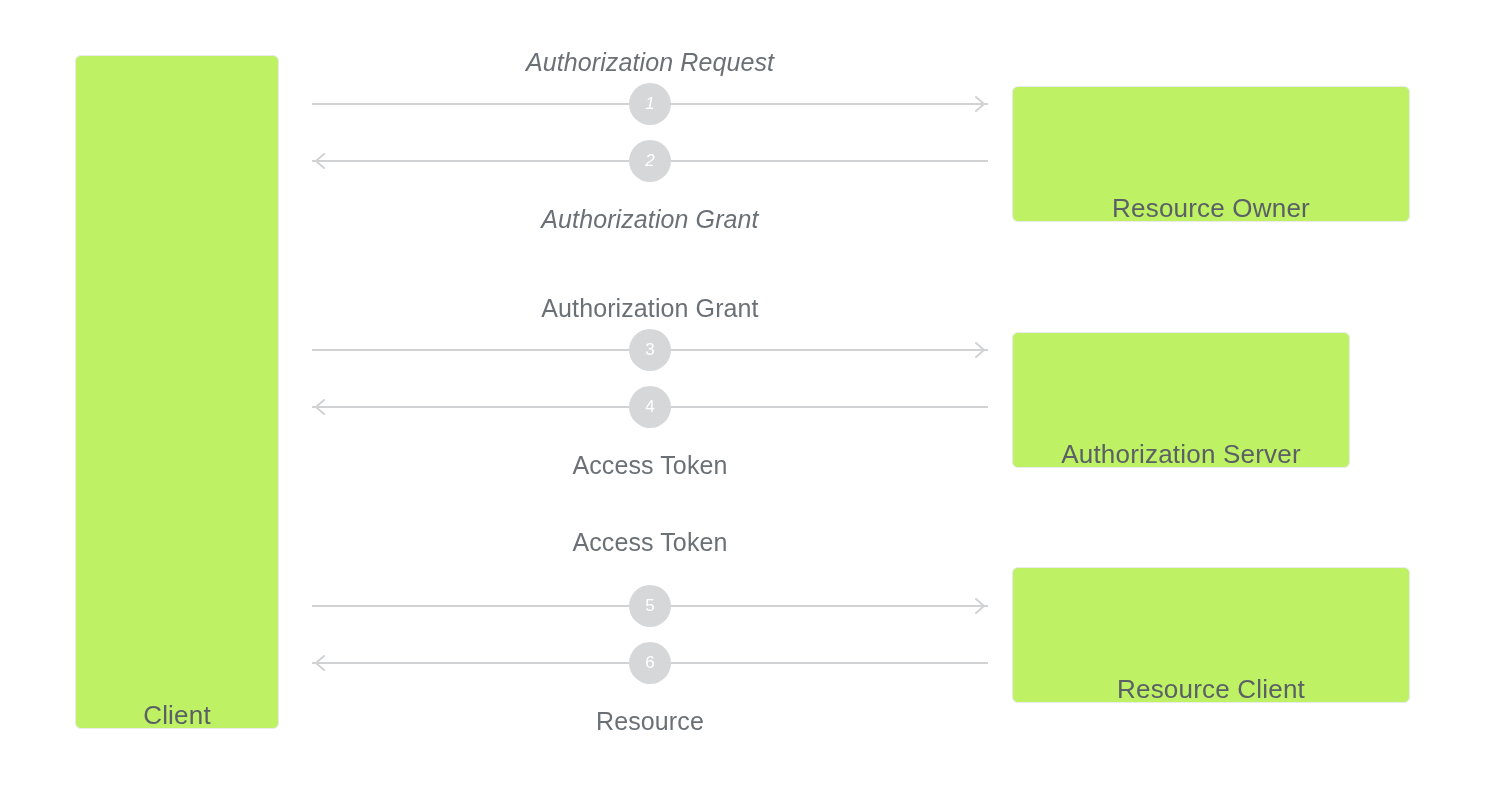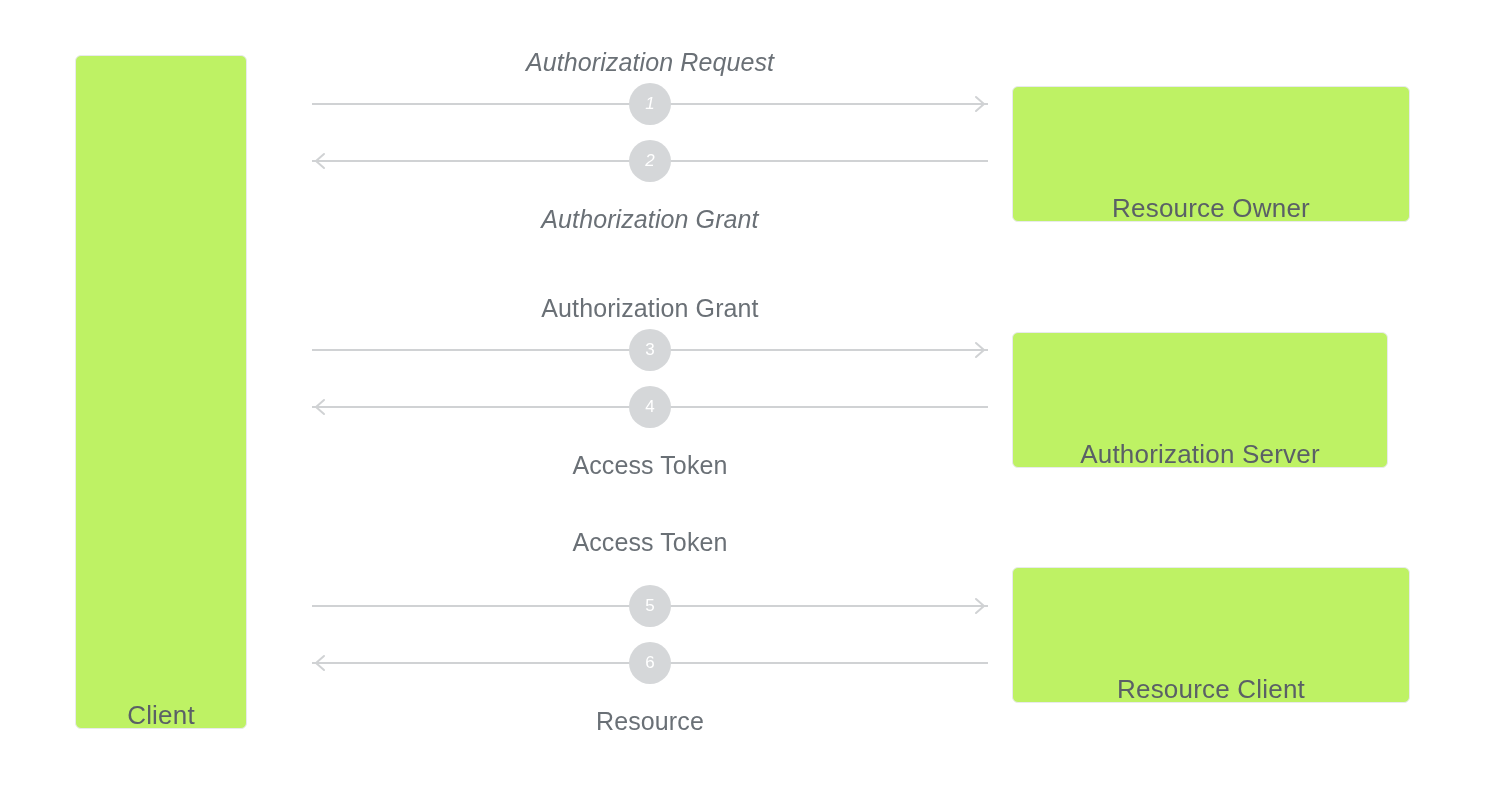--- a/index.html
+++ b/index.html
@@ -38,33 +38,33 @@
     font-size: 26px;
     font-weight: 400;
     letter-spacing: 0.2px;
     line-height: 1;
     white-space: nowrap;
   }
 
   #client-box {
     left: 75px;
     top: 55px;
-    width: 172px;
+    width: 204px;
     height: 674px;
   }
   #resource-owner-box {
     left: 1012px;
     top: 86px;
     width: 398px;
     height: 136px;
   }
   #authorization-server-box {
     left: 1012px;
     top: 332px;
-    width: 376px;
+    width: 338px;
     height: 136px;
   }
   #resource-server-box {
     left: 1012px;
     top: 567px;
     width: 398px;
     height: 136px;
   }
 
   

